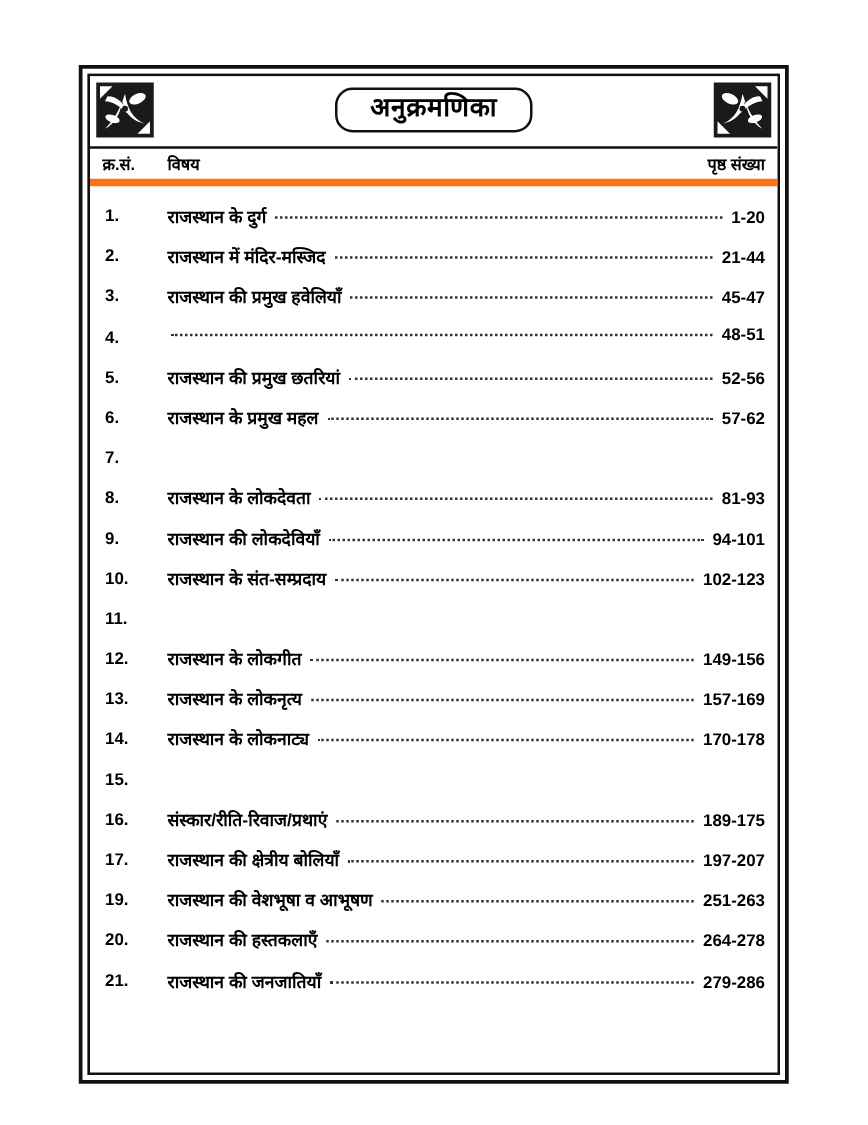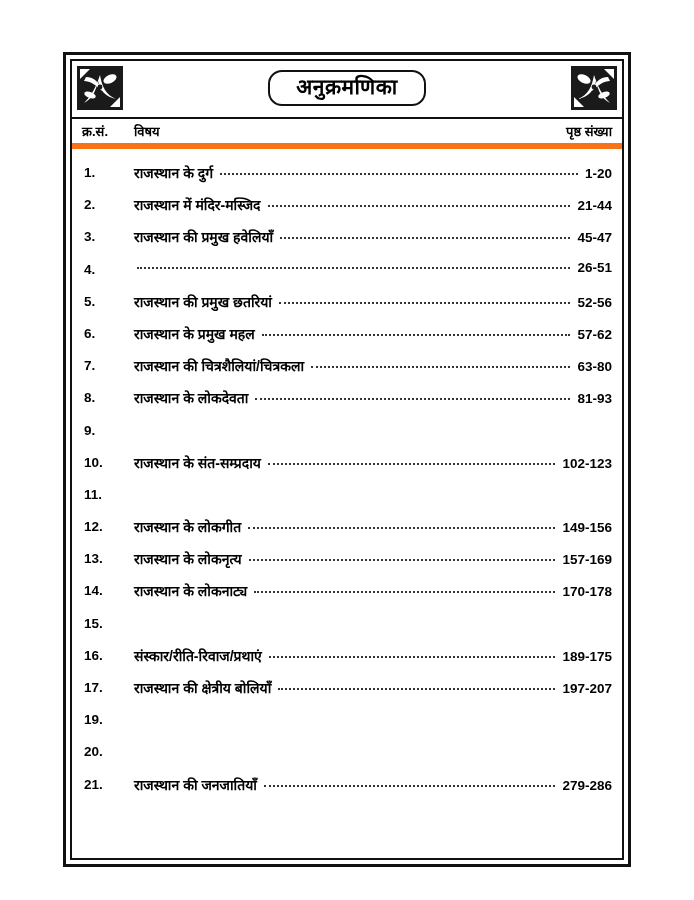--- a/index.html
+++ b/index.html
@@ -248,21 +248,21 @@
             <span class="subject">राजस्थान की प्रमुख हवेलियाँ</span>
             <span class="leader"></span>
             <span class="pages">45-47</span>
           </span>
         </div>
 
         <div class="row">
           <span class="sno">4.</span>
           <span class="subject-wrap">
             <span class="leader"></span>
-            <span class="pages">26-51</span>
+            <span class="pages">48-51</span>
           </span>
         </div>
 
         <div class="row">
           <span class="sno">5.</span>
           <span class="subject-wrap">
             <span class="subject">राजस्थान की प्रमुख छतरियां</span>
             <span class="leader"></span>
             <span class="pages">52-56</span>
           </span>
@@ -272,38 +272,38 @@
           <span class="sno">6.</span>
           <span class="subject-wrap">
             <span class="subject">राजस्थान के प्रमुख महल</span>
             <span class="leader"></span>
             <span class="pages">57-62</span>
           </span>
         </div>
 
         <div class="row">
           <span class="sno">7.</span>
-          <span class="subject-wrap">
-            <span class="subject">राजस्थान की चित्रशैलियां/चित्रकला</span>
-            <span class="leader"></span>
-            <span class="pages">63-80</span>
-          </span>
         </div>
 
         <div class="row">
           <span class="sno">8.</span>
           <span class="subject-wrap">
             <span class="subject">राजस्थान के लोकदेवता</span>
             <span class="leader"></span>
             <span class="pages">81-93</span>
           </span>
         </div>
 
         <div class="row">
           <span class="sno">9.</span>
+          <span class="subject-wrap">
+            <span class="subject">राजस्थान की लोकदेवियाँ</span>
+            <span class="leader"></span>
+            <span class="pages">94-101</span>
+          </span>
         </div>
 
         <div class="row">
           <span class="sno">10.</span>
           <span class="subject-wrap">
             <span class="subject">राजस्थान के संत-सम्प्रदाय</span>
             <span class="leader"></span>
             <span class="pages">102-123</span>
           </span>
         </div>
@@ -357,24 +357,34 @@
           <span class="subject-wrap">
             <span class="subject">राजस्थान की क्षेत्रीय बोलियाँ</span>
             <span class="leader"></span>
             <span class="pages">197-207</span>
           </span>
         </div>
 
 
         <div class="row">
           <span class="sno">19.</span>
+          <span class="subject-wrap">
+            <span class="subject">राजस्थान की वेशभूषा व आभूषण</span>
+            <span class="leader"></span>
+            <span class="pages">251-263</span>
+          </span>
         </div>
 
         <div class="row">
           <span class="sno">20.</span>
+          <span class="subject-wrap">
+            <span class="subject">राजस्थान की हस्तकलाएँ</span>
+            <span class="leader"></span>
+            <span class="pages">264-278</span>
+          </span>
         </div>
 
         <div class="row">
           <span class="sno">21.</span>
           <span class="subject-wrap">
             <span class="subject">राजस्थान की जनजातियाँ</span>
             <span class="leader"></span>
             <span class="pages">279-286</span>
           </span>
         </div>

